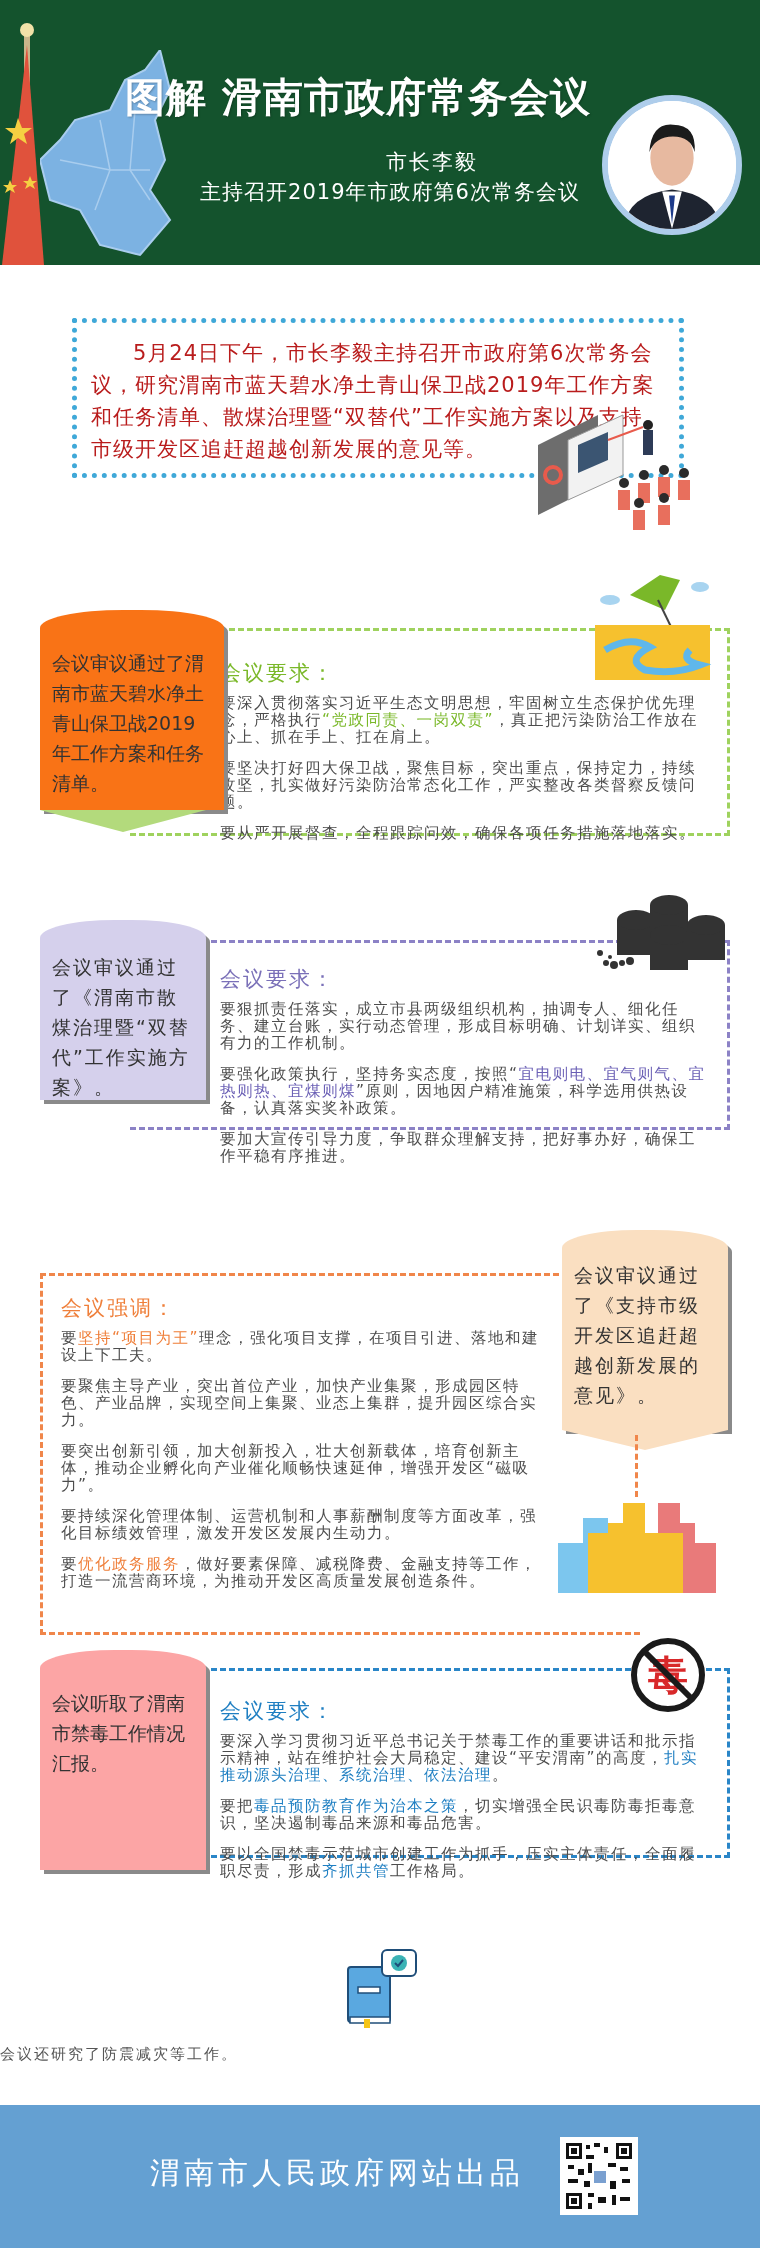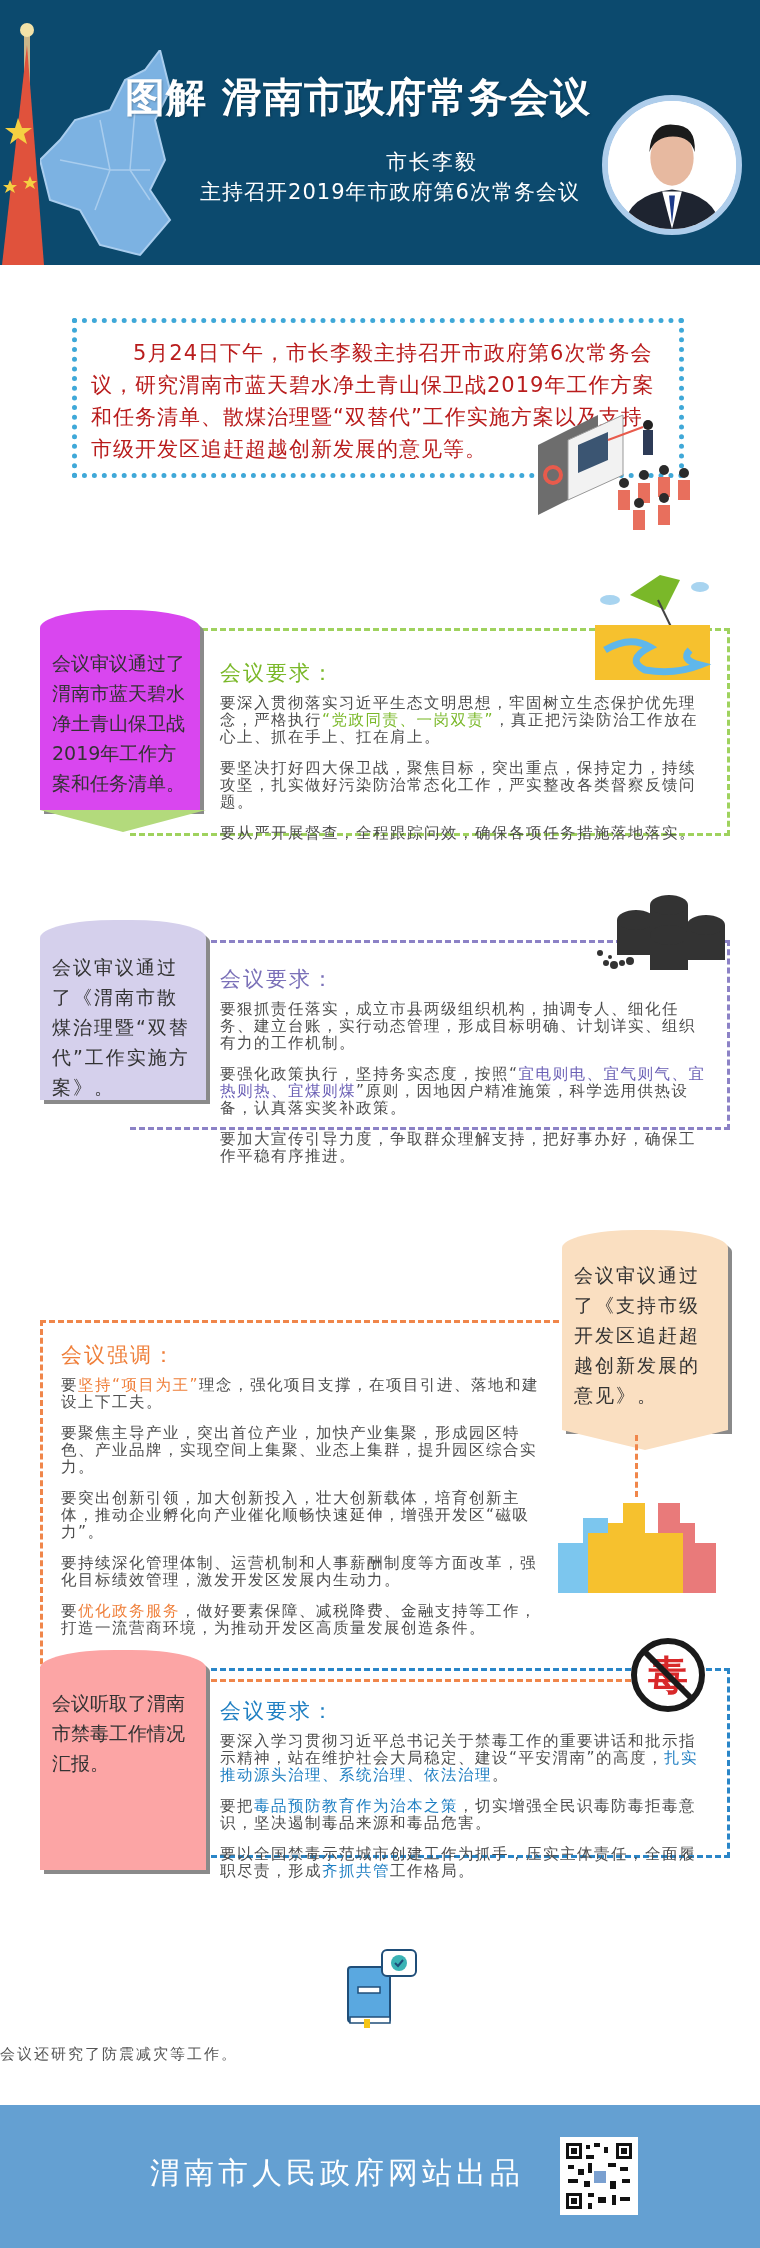--- a/index.html
+++ b/index.html
@@ -1,55 +1,55 @@
 <!DOCTYPE html>
 <html><head>
 <meta charset="utf-8">
 <style>
   * { box-sizing: border-box; margin: 0; padding: 0; }
   body { width: 760px; height: 2248px; background: #ffffff; font-family: "DejaVu Sans", "Liberation Sans", sans-serif; position: relative; overflow: hidden; color: #3c3c3c; }
 
   
-  .header { position: absolute; left: 0; top: 0; width: 760px; height: 265px; background: #0c4a6e; overflow: hidden; }
+  .header { position: absolute; left: 0; top: 0; width: 760px; height: 265px; background: #14532d; overflow: hidden; }
   .header .map { position: absolute; left: 40px; top: 50px; width: 160px; height: 210px; }
   .flagpole { position: absolute; left: 0; top: 0; width: 60px; height: 265px; }
   .header-title { position: absolute; left: 125px; top: 70px; width: 480px; font-family: "DejaVu Serif", "Liberation Serif", serif; font-size: 40px; font-weight: bold; color: #ffffff; letter-spacing: 1px; text-shadow: 1px 1px 2px rgba(0,0,0,0.25); white-space: nowrap; }
   .header-sub1 { position: absolute; left: 180px; top: 148px; width: 410px; text-align: right; padding-right: 0; font-size: 21px; color: #ffffff; letter-spacing: 2px; }
   .header-sub1 span { display: inline-block; margin-right: 112px; }
   .header-sub2 { position: absolute; left: 180px; top: 178px; width: 420px; font-size: 21px; color: #ffffff; letter-spacing: 1px; text-align: center; }
   .portrait { position: absolute; left: 602px; top: 95px; width: 140px; height: 140px; border-radius: 50%; background: #ffffff; border: 6px solid #aecdeb; overflow: hidden; }
 
   
   .intro { position: absolute; left: 72px; top: 318px; width: 612px; height: 160px; border: 5px dotted #3fa8d8; border-right-width: 5px; padding: 14px 18px 10px 14px; }
   .intro p { font-size: 21px; line-height: 32px; color: #b91c1c; text-indent: 2em; letter-spacing: 1px; }
   .meeting-illus { position: absolute; left: 528px; top: 405px; width: 170px; height: 130px; }
 
   
   .scroll { position: absolute; border-radius: 45% 45% 0 0 / 18px 18px 0 0; box-shadow: 4px 4px 0 #8a8a8a; font-size: 19px; line-height: 30px; color: #333; padding: 0 12px; }
   .panel { position: absolute; border-style: dashed; border-width: 3px; }
   .panel h3 { font-size: 21px; font-weight: normal; letter-spacing: 2px; margin-bottom: 8px; }
   .panel p { font-size: 15.5px; line-height: 17px; color: #4d4d4d; letter-spacing: 1.5px; margin-bottom: 14px; }
 
   
-  .s1-scroll { left: 40px; top: 610px; width: 160px; height: 200px; background: #d946ef; padding-top: 38px; }
+  .s1-scroll { left: 40px; top: 610px; width: 184px; height: 200px; background: #f97316; padding-top: 38px; }
   .s1-scroll:after { content:""; position:absolute; left:0; bottom:-22px; width:0; height:0; border-left:83px solid transparent; border-right:83px solid transparent; border-top:22px solid #b3da7c; }
   .s1-panel { left: 130px; top: 628px; width: 600px; height: 208px; border-color: #9fd25e; border-left: none; padding: 28px 18px 0 90px; }
   .s1-panel h3 { color: #7ab829; }
   .hl-green { color: #7ab829; }
   .river-illus { position: absolute; left: 590px; top: 575px; width: 130px; height: 110px; }
 
   
   .s2-scroll { left: 40px; top: 920px; width: 166px; height: 180px; background: #d5d0ec; padding-top: 32px; letter-spacing: 2px; }
   .s2-panel { left: 130px; top: 940px; width: 600px; height: 190px; border-color: #8c82c6; border-left: none; padding: 22px 18px 0 90px; }
   .s2-panel h3 { color: #7a70b8; }
   .hl-purple { color: #6a5fb5; }
   .coal-illus { position: absolute; left: 592px; top: 885px; width: 140px; height: 90px; }
 
   
-  .s3-panel { left: 40px; top: 1320px; width: 600px; height: 362px; border-color: #f0864a; border-right: none; padding: 18px 90px 0 18px; }
+  .s3-panel { left: 40px; top: 1273px; width: 600px; height: 362px; border-color: #f0864a; border-right: none; padding: 18px 90px 0 18px; }
   .s3-panel h3 { color: #ef7f3a; }
   .hl-orange { color: #ef7f3a; }
   .s3-scroll { left: 562px; top: 1230px; width: 166px; height: 200px; background: #fadfc1; padding-top: 30px; letter-spacing: 2px; }
   .s3-scroll:after { content:""; position:absolute; left:0; bottom:-20px; width:0; height:0; border-left:83px solid transparent; border-right:83px solid transparent; border-top:20px solid #fadfc1; }
   .city-illus { position: absolute; left: 558px; top: 1498px; width: 160px; height: 95px; }
   .s3-vline { position: absolute; left: 635px; top: 1435px; height: 62px; border-left: 3px dashed #f0864a; }
 
   
   .s4-scroll { left: 40px; top: 1650px; width: 166px; height: 220px; background: #fca5a5; padding-top: 38px; }
   .s4-panel { left: 130px; top: 1668px; width: 600px; height: 190px; border-color: #2a86c8; border-left: none; padding: 26px 18px 0 90px; }

